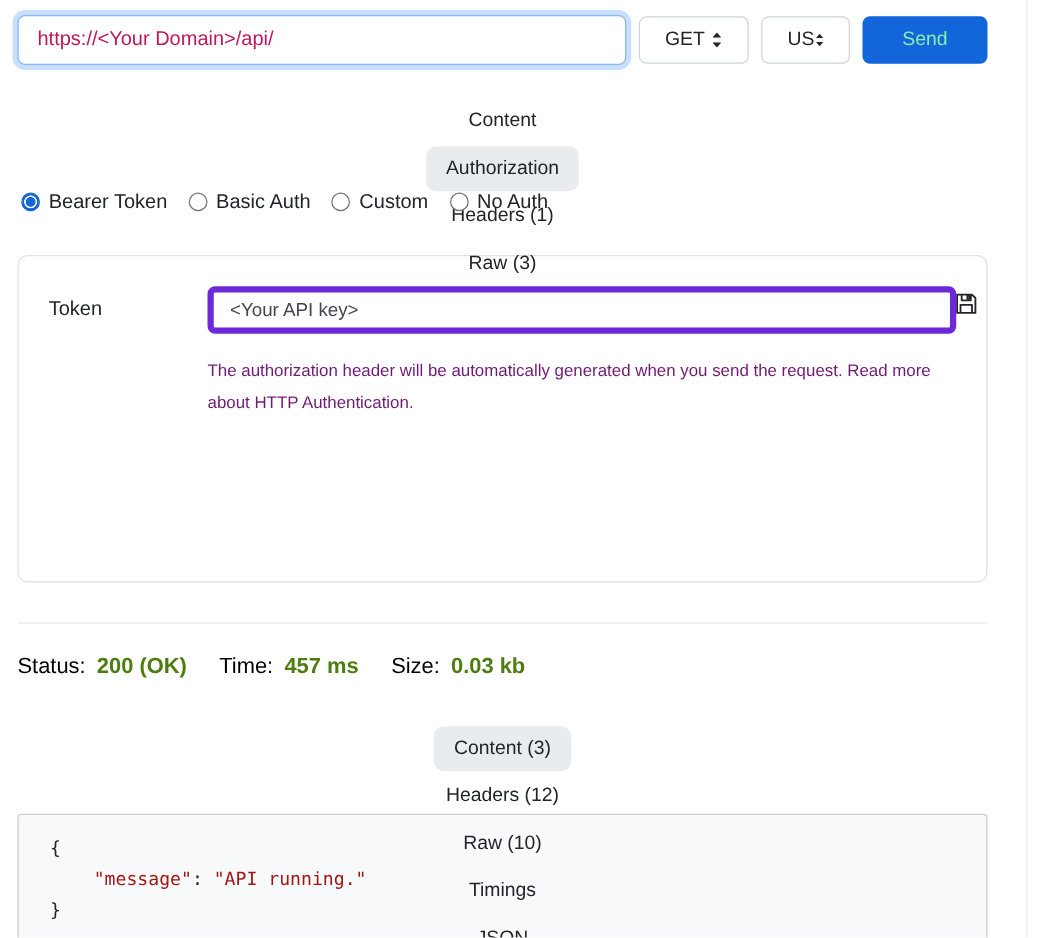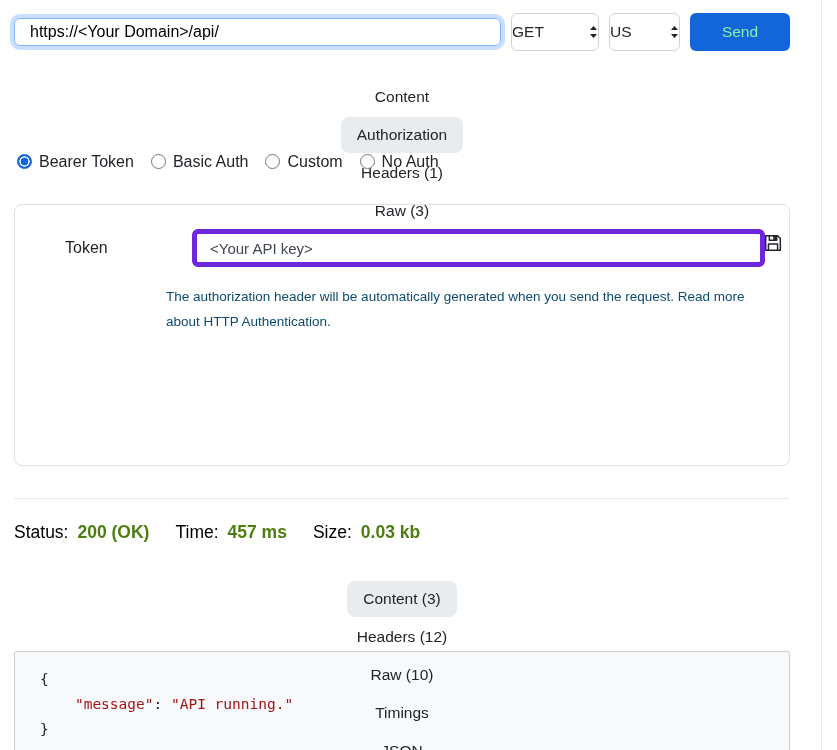--- a/index.html
+++ b/index.html
@@ -3,25 +3,25 @@
 <meta charset="utf-8">
 <style>
   * { margin:0; padding:0; box-sizing:border-box; }
   html,body { width:837px; height:750px; overflow:hidden; background:#fff;
     font-family:"Liberation Sans", sans-serif; color:#212529; }
   .main { width:822px; height:750px; border-right:1px solid #ececec;
     padding:10px 31px 0 14px; }
 
   
   .request-bar { display:flex; align-items:center; gap:10px; height:44px; }
-  .url-input { flex:1; height:28px; border:1px solid #86b7fe; border-radius:6px;
+  .url-input { flex:1; height:40px; border:1px solid #86b7fe; border-radius:6px;
     box-shadow:0 0 0 4px rgba(13,110,253,.22); padding:0 15px; font-size:16px;
-    color:#000000; outline:none; font-family:"Liberation Sans",sans-serif; }
+    color:#be185d; outline:none; font-family:"Liberation Sans",sans-serif; }
   .select-box { height:38px; background:#fff; border:1px solid #ced4da; border-radius:6px;
-    display:flex; align-items:center; justify-content:space-between; padding:0 0;
+    display:flex; align-items:center; justify-content:space-between; padding:0 20px;
     font-size:15.5px; cursor:pointer; }
   .select-method { width:88px; }
   .select-region { width:71px; }
   .send-btn { width:100px; height:38px; background:#1266d9; border:none; border-radius:6px;
     color:#86efac; font-size:15.5px; cursor:pointer; font-family:"Liberation Sans",sans-serif; }
 
   
   .tabs-row { margin-top:25px; display:flex; align-items:center; gap:2px; height:40px;flex-direction:column; }
   .tab { padding:9px 16px; font-size:15.5px; border-radius:8px; cursor:pointer;
     white-space:nowrap; }
@@ -34,27 +34,27 @@
     font-size:16px; padding-left:3px; height:21px; }
   .radio-opt { display:flex; align-items:center; gap:7px; cursor:pointer; }
   .radio-circle { width:15px; height:15px; border-radius:50%;
     border:1px solid #767676; background:#fff; flex:0 0 auto; }
   .radio-circle.checked { border:1px solid #1266d9;
     background:radial-gradient(circle at center, #1266d9 0 3.6px, #fff 4.2px 4.9px, #1266d9 5.4px); }
 
   
   .token-panel { margin-top:32px; height:262px; border:1px solid #dee2e6;
     border-radius:8px; padding:24px; }
-  .token-row { display:flex; align-items:center;margin-left:26px; }
+  .token-row { display:flex; align-items:center; }
   .token-label { width:127px; font-size:16px; }
   .token-input { flex:1; height:38px; border:5px solid #6d28d9; border-radius:6px;
     padding:0 13px; font-size:15px; color:#41474e; outline:none;
     font-family:"Liberation Sans",sans-serif; }
   .help-text { margin-left:127px; margin-top:17px; font-size:13.5px; line-height:25px;
-    width:592px; color:#0c4a6e; }
+    width:592px; color:#701a75; }
 
   .divider { margin-top:32px; border:0; border-top:1px solid #e9e9e9; }
 
   
   .status-row { margin-top:23px; display:flex; align-items:baseline; gap:26px;
     font-size:17.5px; }
   .status-group { display:flex; align-items:baseline; gap:9px; }
   .status-label { color:#000000; }
   .status-value { color:#4d7c0f; font-weight:700; }
 

